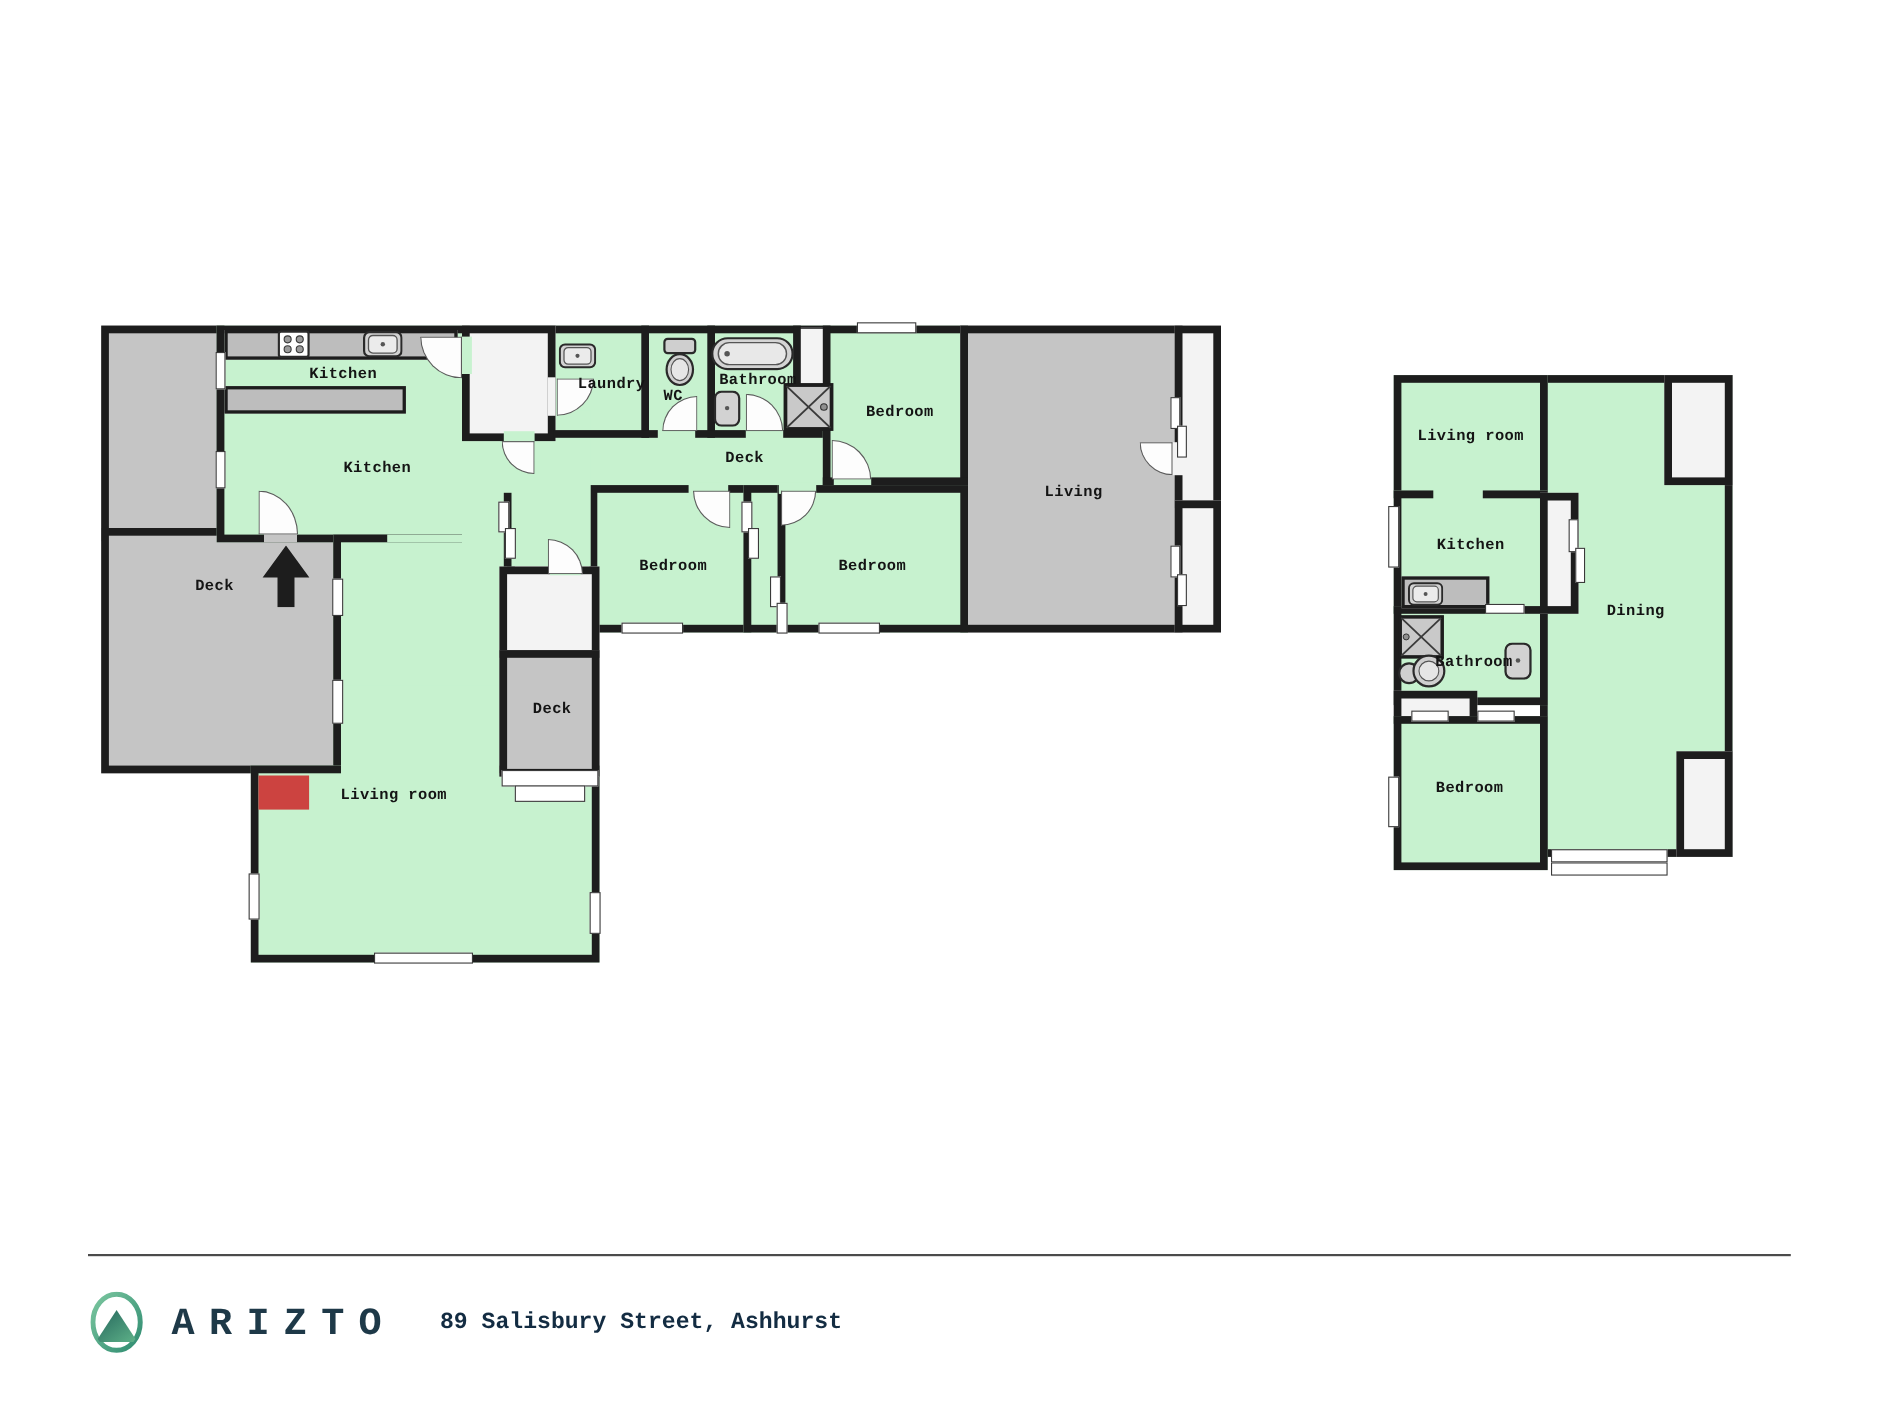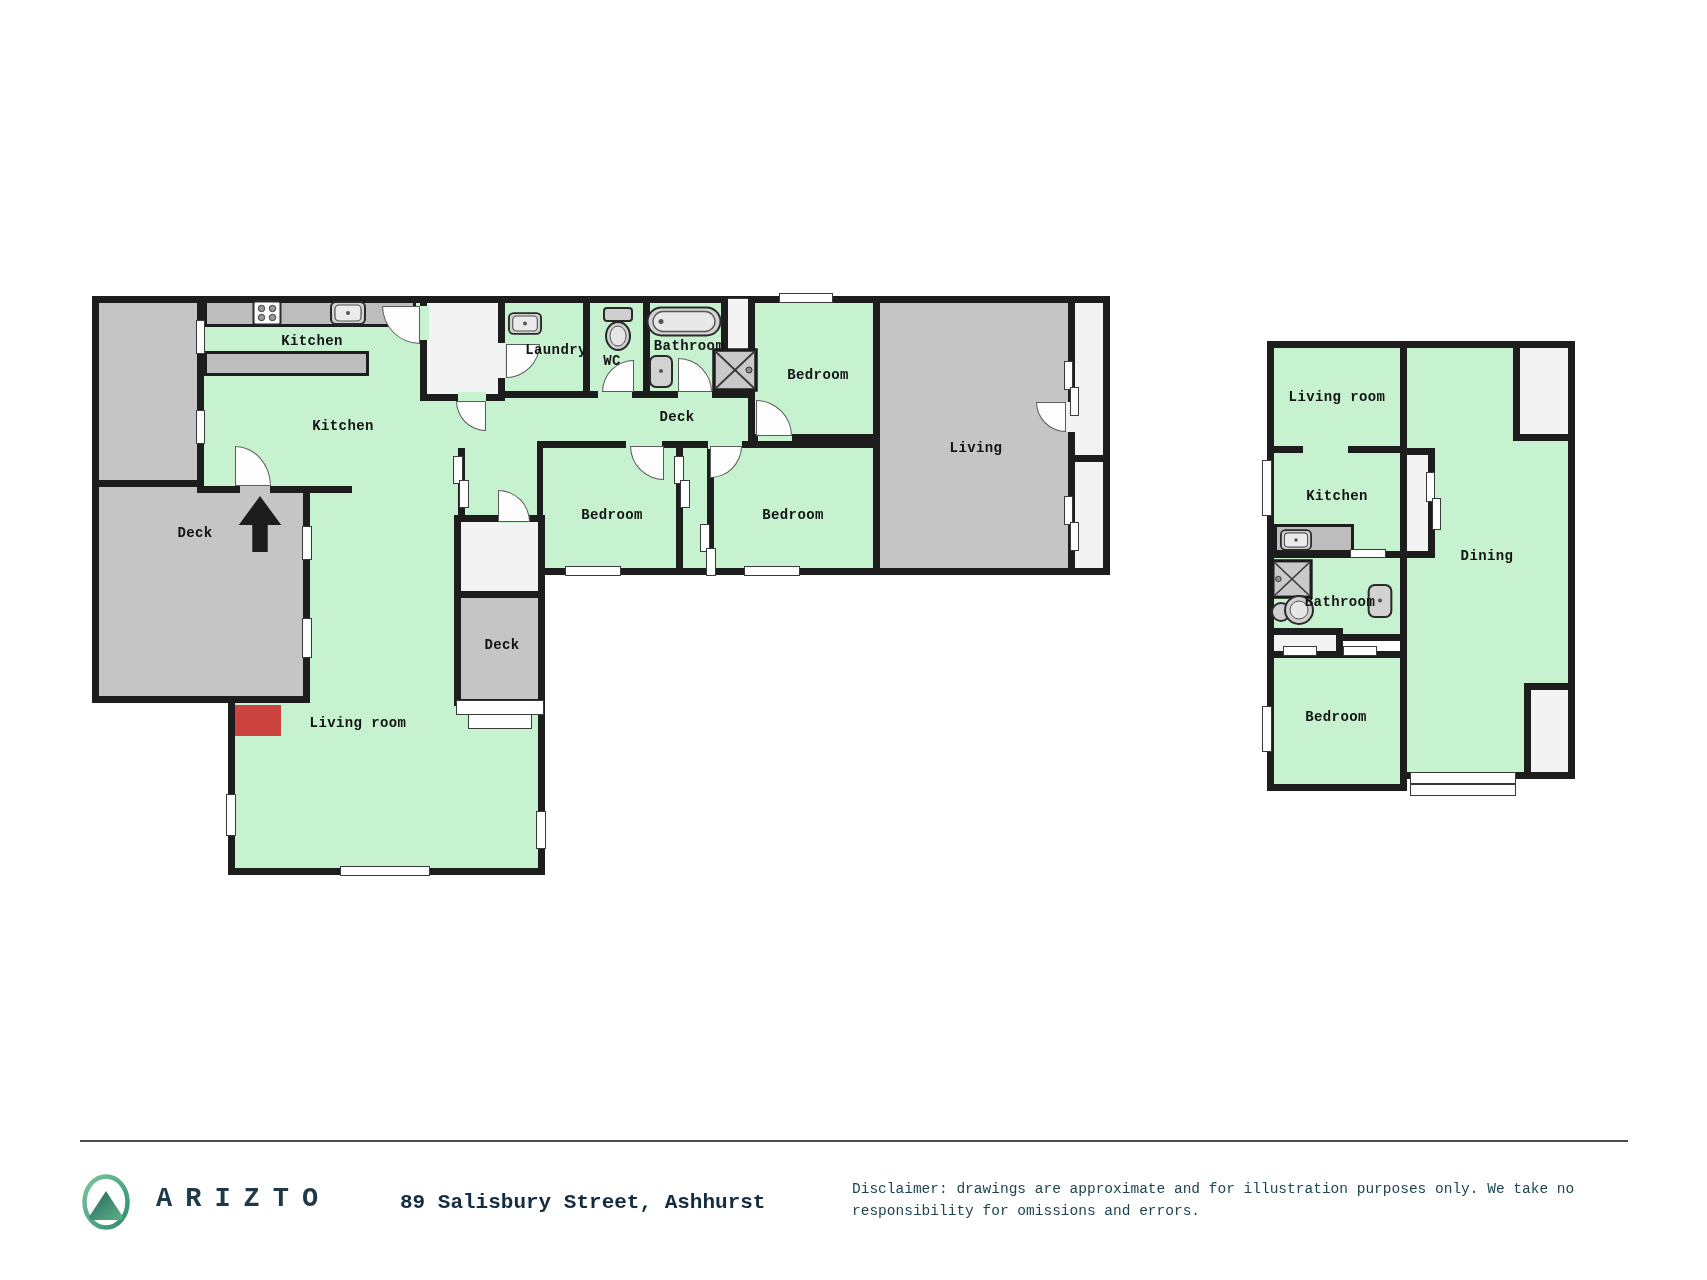--- a/index.html
+++ b/index.html
@@ -19,21 +19,21 @@
   .door.tr{border-radius:0 100% 0 0;}
   .door.tl{border-radius:100% 0 0 0;}
   .door.br{border-radius:0 0 100% 0;}
   .door.bl{border-radius:0 0 0 100%;}
   .counter{position:absolute;background:#bdbdbd;border:3px solid #1d1d1d;box-sizing:border-box;z-index:28;}
   .fix{position:absolute;z-index:29;}
   .lbl{position:absolute;transform:translate(-50%,-50%);font-weight:bold;font-size:14px;
        letter-spacing:.4px;color:#141414;white-space:nowrap;z-index:40;}
   .red{position:absolute;background:#cc4340;z-index:26;}
   .footer-line{position:absolute;left:80px;top:1112px;width:1548px;height:2px;background:#4b4b4b;}
-  .brand{position:absolute;left:156px;top:1156px;font-size:27px;font-weight:bold;
+  .brand{position:absolute;left:156px;top:1156px;font-size:35px;font-weight:bold;
          letter-spacing:13px;color:#1e3948;}
   .addr{position:absolute;left:400px;top:1163px;font-size:21px;font-weight:bold;color:#132c42;}
   .disc{position:absolute;left:852px;top:1150px;width:810px;font-size:14.5px;font-weight:500;
         color:#1c4551;line-height:1.55;}
 </style>
 </head>
 <body>
 
 <div class="canvas">
 
@@ -235,16 +235,15 @@
       <clipPath id="cp1">
           <ellipse cx="24" cy="28" rx="21.5" ry="25.5"></ellipse>
         </clipPath>
     </defs>
     <ellipse cx="24" cy="28" rx="21.5" ry="25.5" fill="#ffffff" stroke="url(#lgA)" stroke-width="4.5"></ellipse>
     <path d="M5,46 L24,17 L43,46 Z" fill="url(#lgB)" clip-path="url(#cp1)"></path>
   </svg>
   <div class="brand">ARIZTO</div>
   <div class="addr">89 Salisbury Street, Ashhurst</div>
   <div class="disc">
-    <div>Disclaimer: drawings are approximate and for illustration purposes only. We take no responsibility for omissions and errors.</div>
   </div>
 
 </div>
 
 </body></html>

